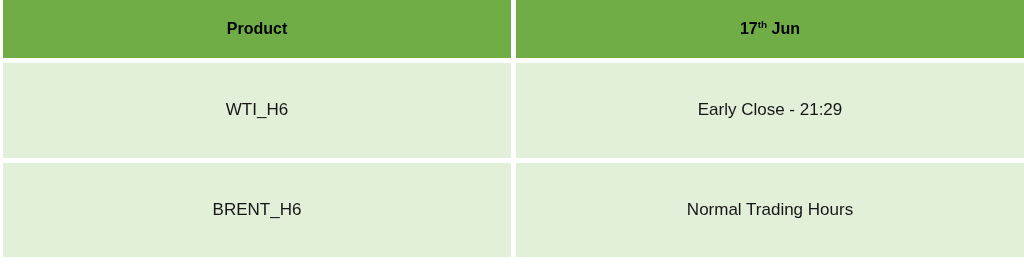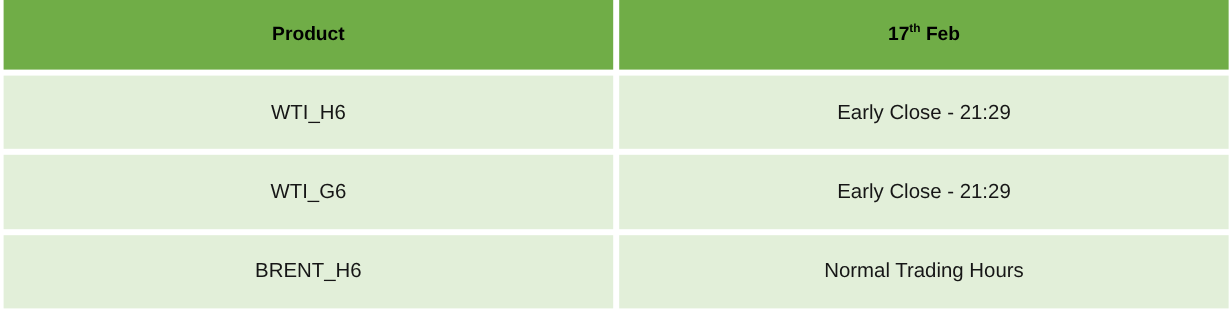--- a/index.html
+++ b/index.html
@@ -69,36 +69,28 @@
   <colgroup>
     <col class="col-product">
     <col class="col-date">
   </colgroup>
   <thead>
     <tr>
       <th>
         <span class="cell-text">Product</span>
       </th>
       <th>
-        <span class="cell-text"><span>17</span><span class="sup">th</span><span> Feb</span></span>
+        <span class="cell-text"><span>17</span><span class="sup">th</span><span> Jun</span></span>
       </th>
     </tr>
   </thead>
   <tbody>
     <tr>
       <td>
         <span class="cell-text">WTI_H6</span>
-      </td>
-      <td>
-        <span class="cell-text">Early Close - 21:29</span>
-      </td>
-    </tr>
-    <tr>
-      <td>
-        <span class="cell-text">WTI_G6</span>
       </td>
       <td>
         <span class="cell-text">Early Close - 21:29</span>
       </td>
     </tr>
     <tr>
       <td>
         <span class="cell-text">BRENT_H6</span>
       </td>
       <td>

